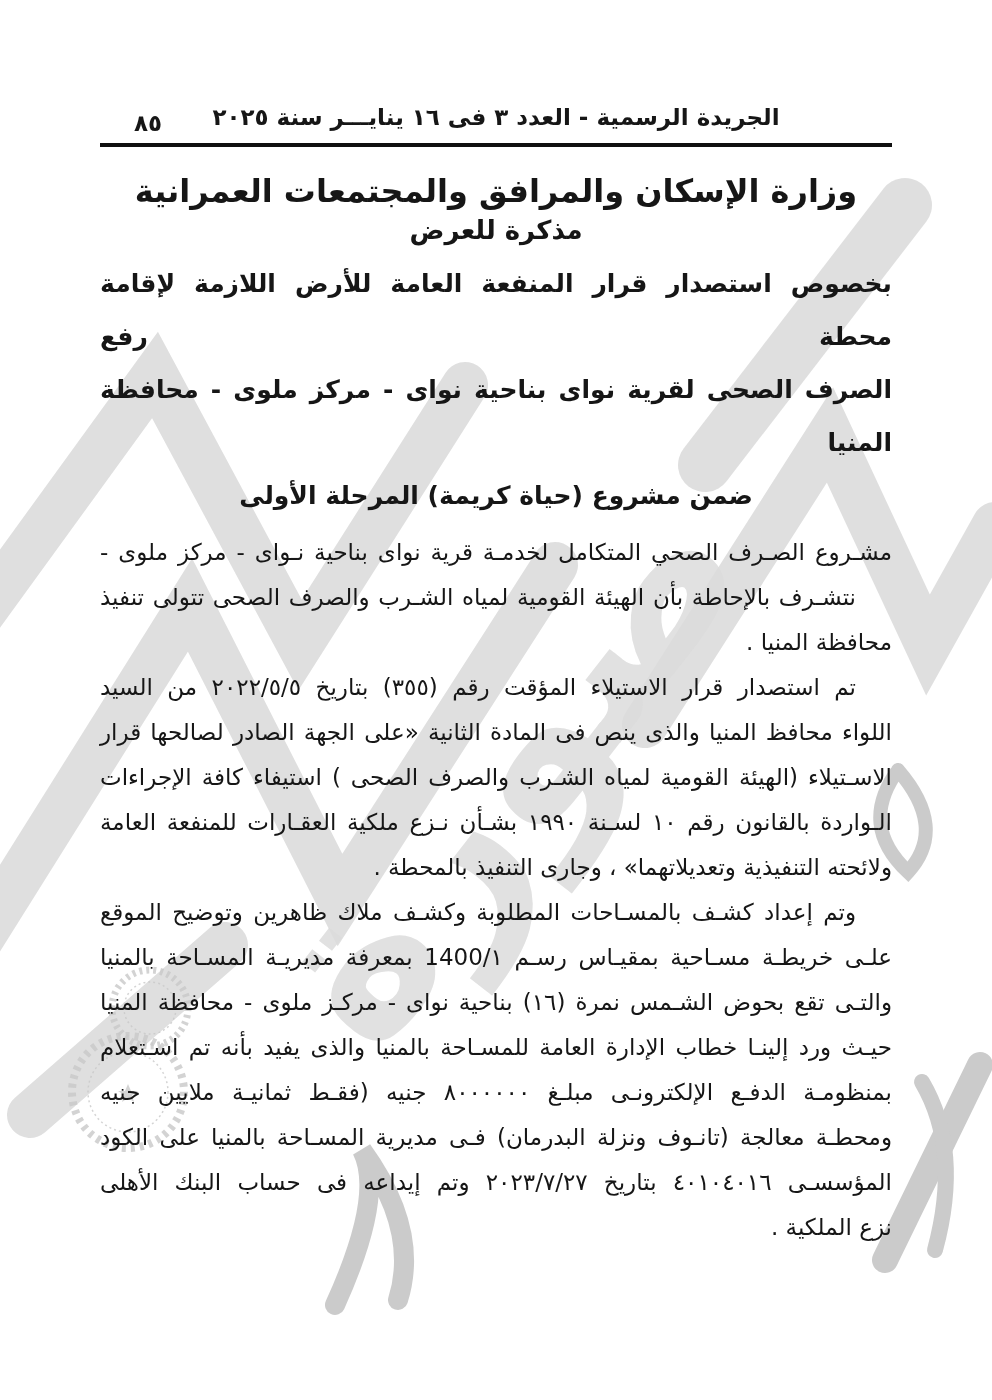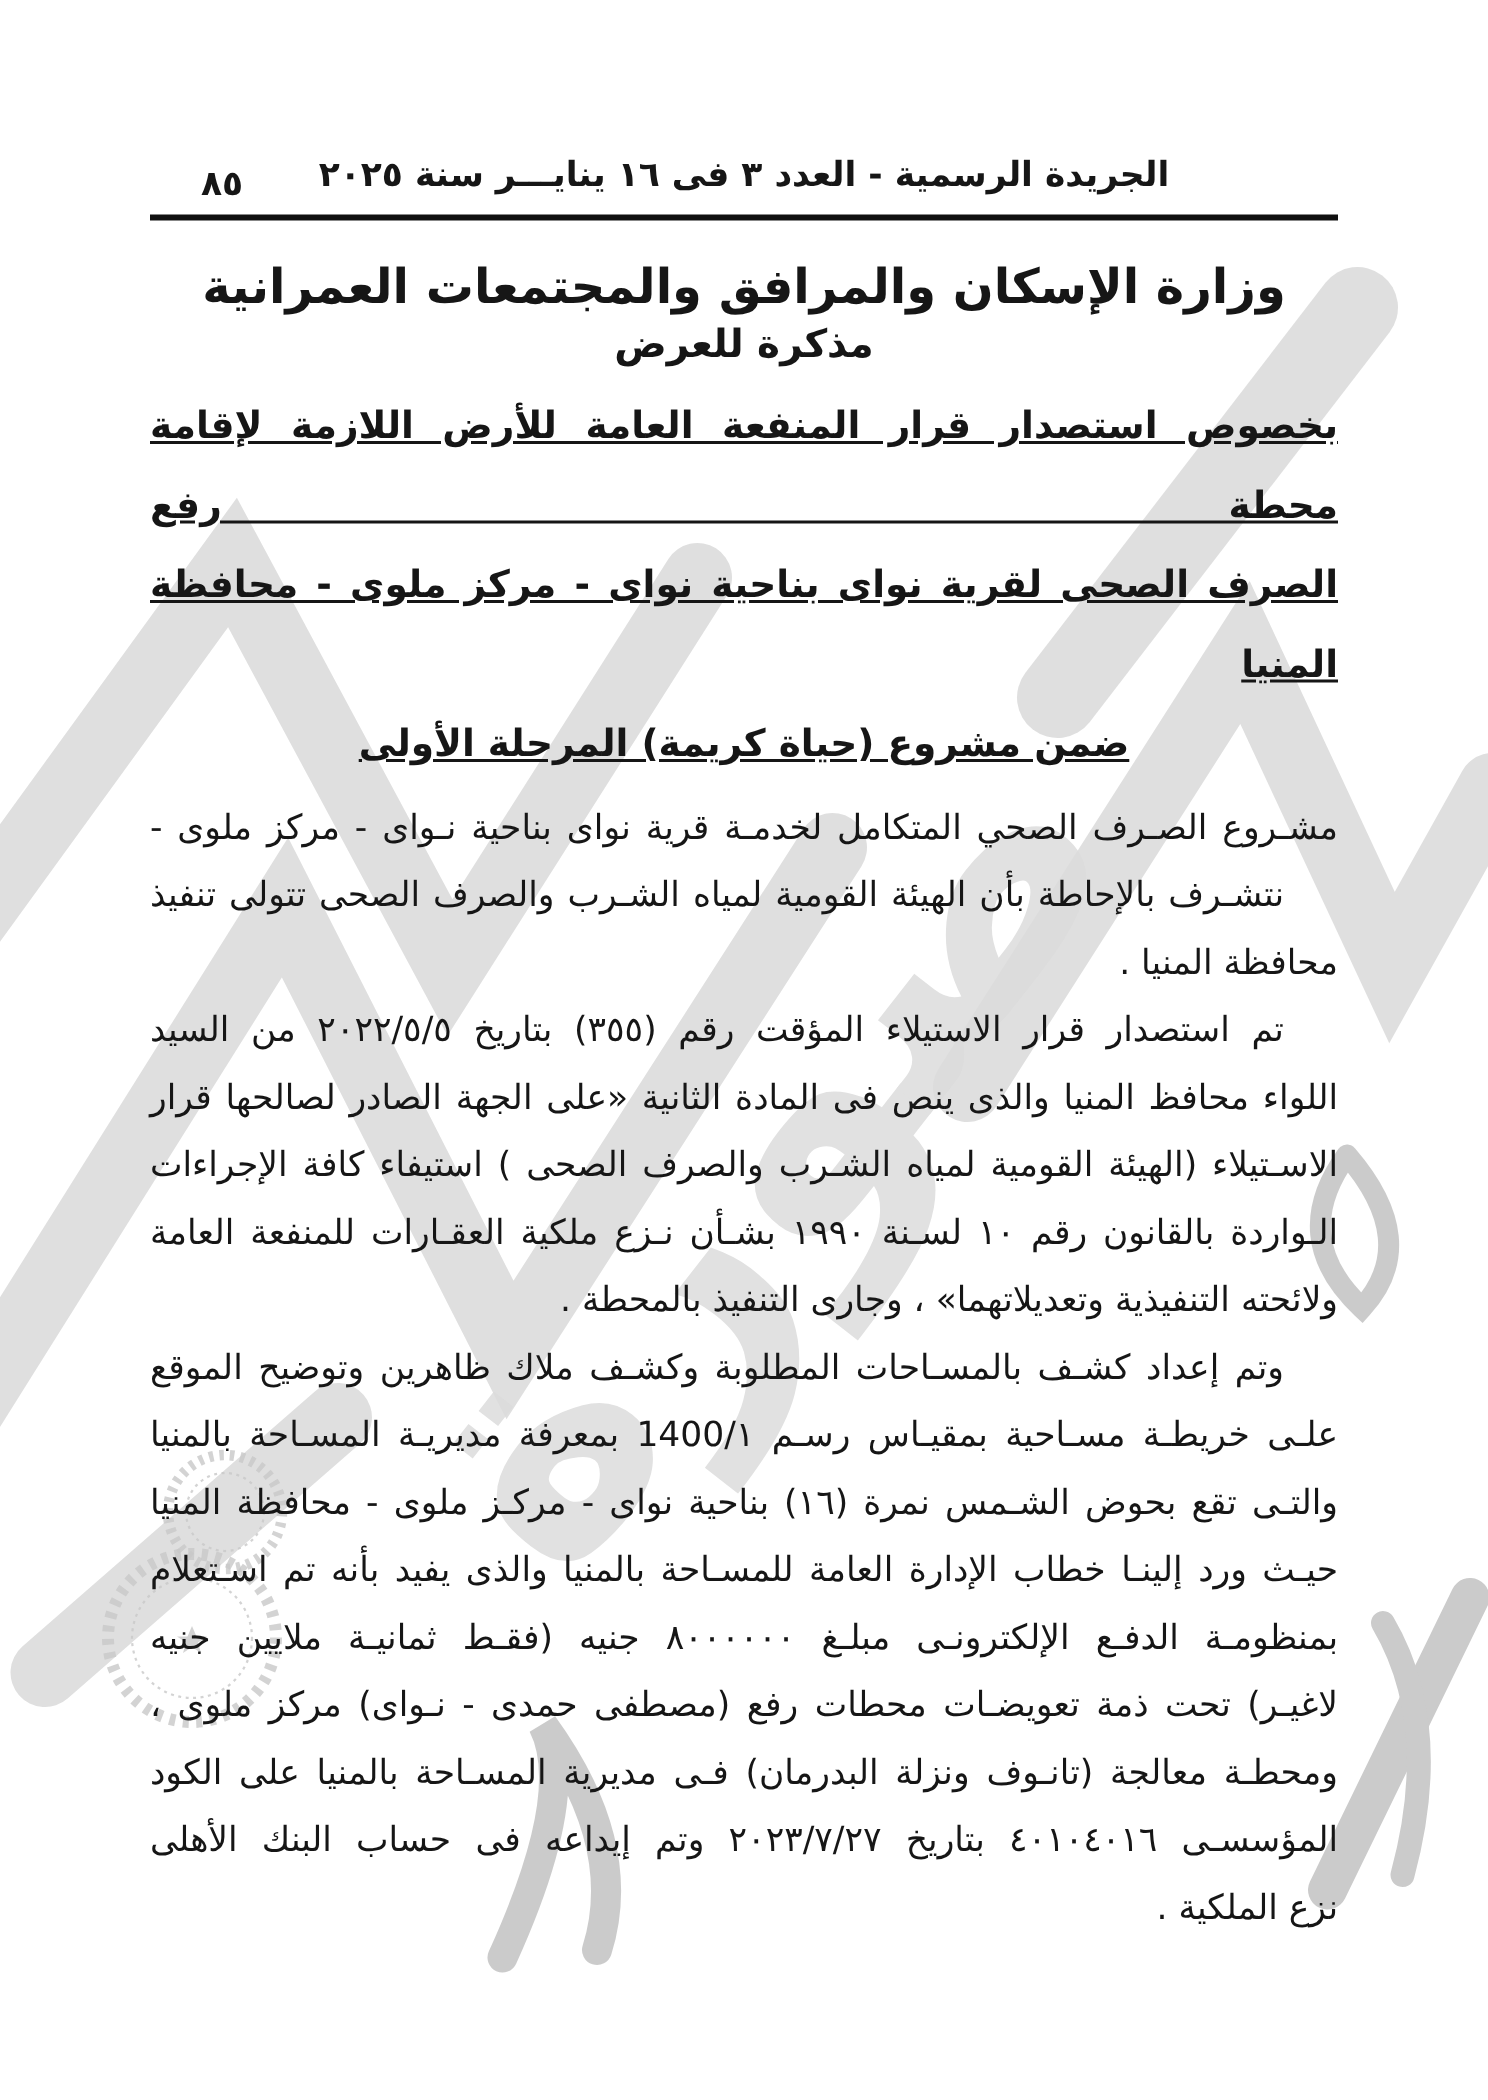--- a/index.html
+++ b/index.html
@@ -19,21 +19,21 @@
     direction: rtl;
   }
   .hdr { position: relative; }
   .journal { text-align: center; font-size: 23px; font-weight: bold; letter-spacing: 0.5px; }
   .pagenum { position: absolute; left: 34px; top: 6px; font-size: 23px; font-weight: bold; }
   .rule { border: none; border-top: 4px solid #101010; margin: 13px 0 0 0; }
   .ministry { margin-top: 24px; text-align: center; font-size: 32px; font-weight: bold; line-height: 1.25; }
   .memo { margin-top: 4px; text-align: center; font-size: 26px; font-weight: bold; }
   .addr { margin-top: 10px; text-align: center; font-size: 22px; font-weight: bold; }
   .subject { margin-top: 12px; font-weight: bold; font-size: 25px; }
-  .subject-line { line-height: 53px; text-decoration: underline; }
+  .subject-line { line-height: 53px; }
   .subject-line.stretch { text-align: justify; text-align-last: justify; }
   .subject-line.center { text-align: center; }
   .memo-body { margin-top: 8px; font-size: 23px; }
   .para { margin: 0; }
   .line { line-height: 45px; text-align: right; }
   .line.stretch { text-align: justify; text-align-last: justify; }
   .line.indent { padding-right: 36px; }
 </style>
 </head>
 <body>
@@ -94,20 +94,19 @@
         <div class="line stretch">الاسـتيلاء (الهيئة القومية لمياه الشـرب والصرف الصحى ) استيفاء كافة الإجراءات</div>
         <div class="line stretch">الـواردة بالقانون رقم ١٠ لسـنة ١٩٩٠ بشـأن نـزع ملكية العقـارات للمنفعة العامة</div>
         <div class="line">ولائحته التنفيذية وتعديلاتهما» ، وجارى التنفيذ بالمحطة .</div>
       </div>
       <div class="para">
         <div class="line stretch indent">وتم إعداد كشـف بالمسـاحات المطلوبة وكشـف ملاك ظاهرين وتوضيح الموقع</div>
         <div class="line stretch">علـى خريطـة مسـاحية بمقيـاس رسـم 1400/١ بمعرفة مديريـة المسـاحة بالمنيا</div>
         <div class="line stretch">والتـى تقع بحوض الشـمس نمرة (١٦) بناحية نواى - مركـز ملوى - محافظة المنيا</div>
         <div class="line stretch">حيـث ورد إلينـا خطاب الإدارة العامة للمسـاحة بالمنيا والذى يفيد بأنه تم اسـتعلام</div>
         <div class="line stretch">بمنظومـة الدفـع الإلكترونـى مبلـغ ٨٠٠٠٠٠٠ جنيه (فقـط ثمانيـة ملايين جنيه</div>
-        <div class="line stretch">لاغيـر) تحت ذمة تعويضـات محطات رفع (مصطفى حمدى - نـواى) مركز ملوى ،</div>
         <div class="line stretch">ومحطـة معالجة (تانـوف ونزلة البدرمان) فـى مديرية المسـاحة بالمنيا على الكود</div>
         <div class="line stretch">المؤسسـى ٤٠١٠٤٠١٦ بتاريخ ٢٠٢٣/٧/٢٧ وتم إيداعه فى حساب البنك الأهلى</div>
         <div class="line">نزع الملكية .</div>
       </div>
     </div>
 
 </div>
 
 </body></html>

